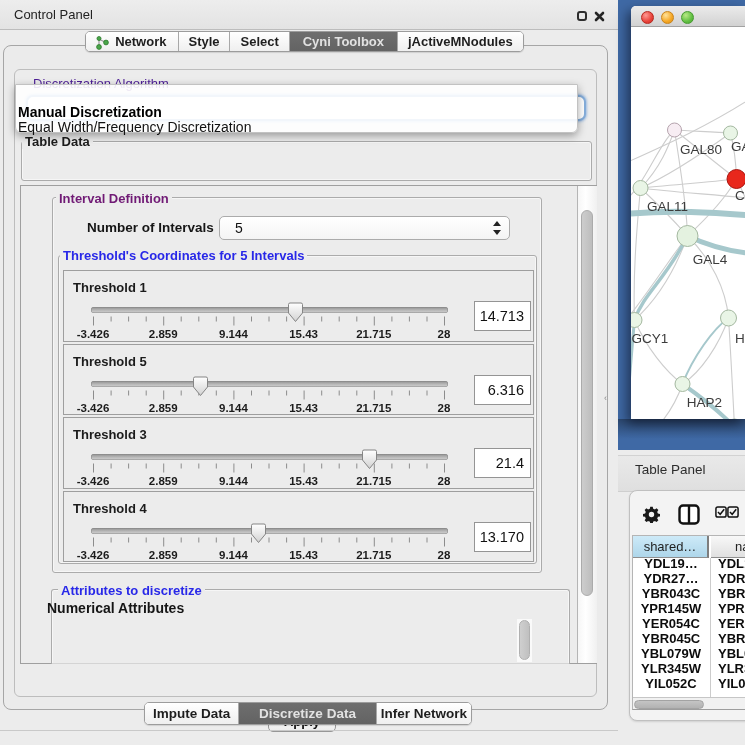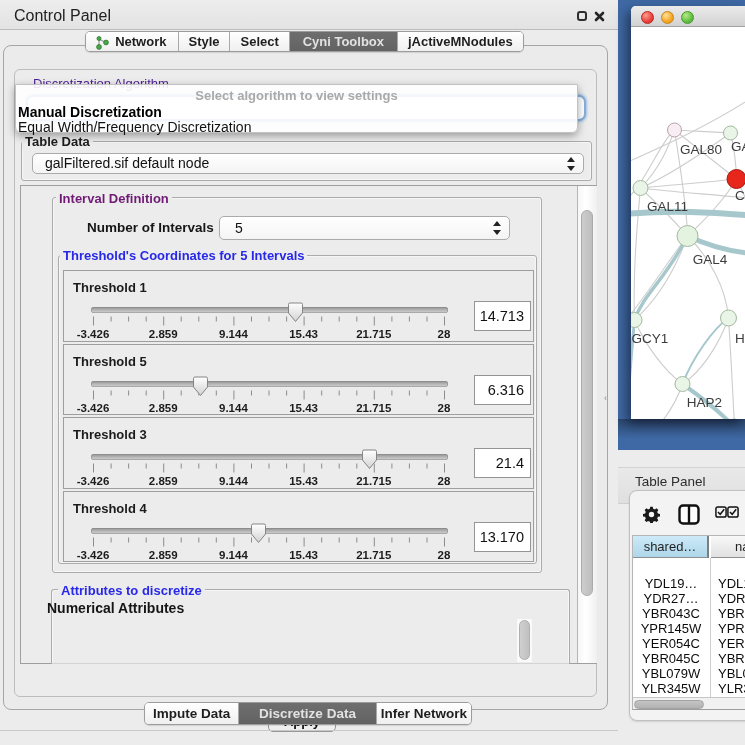--- a/index.html
+++ b/index.html
@@ -1,20 +1,20 @@
 <!DOCTYPE html>
 <html><head><meta charset="utf-8"><style>
 * { margin:0; padding:0; box-sizing:border-box; }
 html,body { width:745px; height:745px; font-family:"Liberation Sans",sans-serif; background:#ececec; overflow:hidden; }
 #app { position:relative; width:745px; height:745px; }
 
 
 #titlebar { position:absolute; left:0; top:0; width:618px; height:30px;
   background:linear-gradient(#ededed,#e3e3e3); border-bottom:1px solid #bcbcbc; }
-#titlebar .t { position:absolute; left:14px; top:7px; font-size:16px; color:#222; }
+#titlebar .t { position:absolute; left:14px; top:7px; font-size:13px; color:#222; }
 #sqbtn { position:absolute; left:577px; top:11px; width:10px; height:10px; border:2px solid #2e2e2e; border-radius:3px; }
 #outer { position:absolute; left:3px; top:45px; width:605px; height:665px;
   border:1px solid #a6a6a6; border-radius:8px; background:#ebebeb; }
 #inner { position:absolute; left:14px; top:69px; width:583px; height:628px;
   border:1px solid #bdbdbd; border-radius:6px; background:#ececec; }
 
 
 .seg { position:absolute; display:flex; background:#fdfdfd; border:1px solid #9c9c9c;
   border-radius:5px; overflow:hidden; box-shadow:0 1px 1px rgba(0,0,0,0.12); }
 .seg .s { position:relative; font-size:13px; font-weight:bold; color:#1e1e1e; text-align:center;
@@ -82,34 +82,34 @@
 
 
 #blue { position:absolute; left:618px; top:0; width:127px; height:450px; background:#3f69a5; }
 #blue .shade { position:absolute; left:0; top:419px; width:127px; height:20px;
   background:linear-gradient(rgba(20,30,45,0.45),rgba(20,30,45,0)); }
 #macwin { position:absolute; left:631px; top:6px; width:114px; height:413px; background:#fff;
   border-radius:5px 0 0 0; box-shadow:-4px 5px 12px rgba(0,0,10,0.5); overflow:hidden; }
 #mactb { position:absolute; left:0; top:0; width:114px; height:21px;
   background:linear-gradient(#ebebeb,#d2d2d2); border-bottom:1px solid #a2a2a2; }
 .light { position:absolute; top:4.5px; width:13px; height:13px; border-radius:50%; }
-#tablebar { position:absolute; left:618px; top:467px; width:127px; height:37px;
+#tablebar { position:absolute; left:618px; top:455px; width:127px; height:37px;
   background:linear-gradient(#e9e9e9,#dfdfdf); border-top:1px solid #d2d2d2; border-bottom:1px solid #cfcfcf; }
 #tablebar .t { position:absolute; left:17px; top:6px; font-size:13.5px; color:#2c2c2c; }
 #tpanel { position:absolute; left:629px; top:490px; width:120px; height:231px;
   border:1px solid #c0c0c0; border-radius:8px 0 0 8px; background:#f3f3f3; box-shadow:0 1px 2px rgba(0,0,0,0.12); }
 
 #rtable { position:absolute; left:632px; top:535px; width:113px; height:175px; background:#fff;
   border-top:1px solid #b5b5b5; border-left:1px solid #b5b5b5; border-bottom:1px solid #9d9d9d; overflow:hidden; }
 #rthead { position:absolute; left:0; top:0; width:113px; height:22px; }
 #rthead .h1 { position:absolute; left:0; top:0; width:76px; height:22px; background:linear-gradient(#cdeaf8,#aed6ea);
   border-right:2px solid #7e7e7e; border-bottom:1px solid #8f8f8f; font-size:13px; color:#1f1f1f; text-align:center; line-height:21px; }
 #rthead .h2 { position:absolute; left:78px; top:0; width:35px; height:22px; background:linear-gradient(#f8f8f8,#e0e0e0);
   border-bottom:1px solid #8f8f8f; font-size:13px; color:#1f1f1f; padding-left:24px; line-height:21px; }
-#rtbody { position:absolute; left:0; top:40px; width:113px; height:140px; }
+#rtbody { position:absolute; left:0; top:20px; width:113px; height:140px;font-weight:bold; }
 .trw { position:absolute; left:0; width:113px; height:15px; font-size:13px; color:#0c0c0c; }
 .trw .c1 { position:absolute; left:0; width:76px; text-align:center; }
 .trw .c2 { position:absolute; left:85px; }
 #rtdiv { position:absolute; left:77px; top:22px; width:1px; height:140px; background:#cccccc; }
 #hscroll { position:absolute; left:0; top:161px; width:113px; height:13px; background:#f1f1f1; border-top:1px solid #c6c6c6; }
 #hscroll .th { position:absolute; left:1px; top:1.5px; width:70px; height:9px; border-radius:5px;
   background:linear-gradient(#c4c4c4,#b2b2b2); border:1px solid #a3a3a3; }
 </style></head>
 <body>
 <div id="app">
@@ -136,22 +136,20 @@
   <div class="s" style="width:60px">Select</div>
   <div class="s on" style="width:108px">Cyni Toolbox</div>
   <div class="s" style="width:126px">jActiveMNodules</div>
 </div>
 
 <div id="disc-label">Discretization Algorithm</div>
 <div id="disc-combo"></div>
 
 <div class="group" style="left:21px;top:141px;width:571px;height:40px"></div>
 <div class="glabel" style="left:22px;top:134px;color:#1d1d1d">Table Data</div>
-<div class="combo" style="left:32px;top:153px;width:552px;height:21px;line-height:19px">
-  <span style="padding-left:12px">galFiltered.sif default node</span><span class="ar"></span></div>
 
 <div id="scrollpane">
   <div id="vscroll">
         <div class="th"></div>
       </div>
 </div>
 
 <div class="group" style="left:52px;top:197px;width:490px;height:376px"></div>
 <div class="glabel" style="left:56px;top:191px;color:#701a75">Interval Definition</div>
 <div style="position:absolute;left:87px;top:220px;font-size:13.5px;font-weight:bold;color:#151515">Number of Intervals</div>
@@ -475,17 +473,16 @@
   <div id="rthead">
         <div class="h1">shared…</div>
         <div class="h2">na</div>
       </div>
   <div id="hscroll">
         <div class="th"></div>
       </div>
 </div>
 
 <div id="popup">
-  <div class="r1">Select algorithm to view settings</div>
   <div class="r2">Manual Discretization</div>
   <div class="r3">Equal Width/Frequency Discretization</div>
 </div>
 
 </div>
 </body></html>

